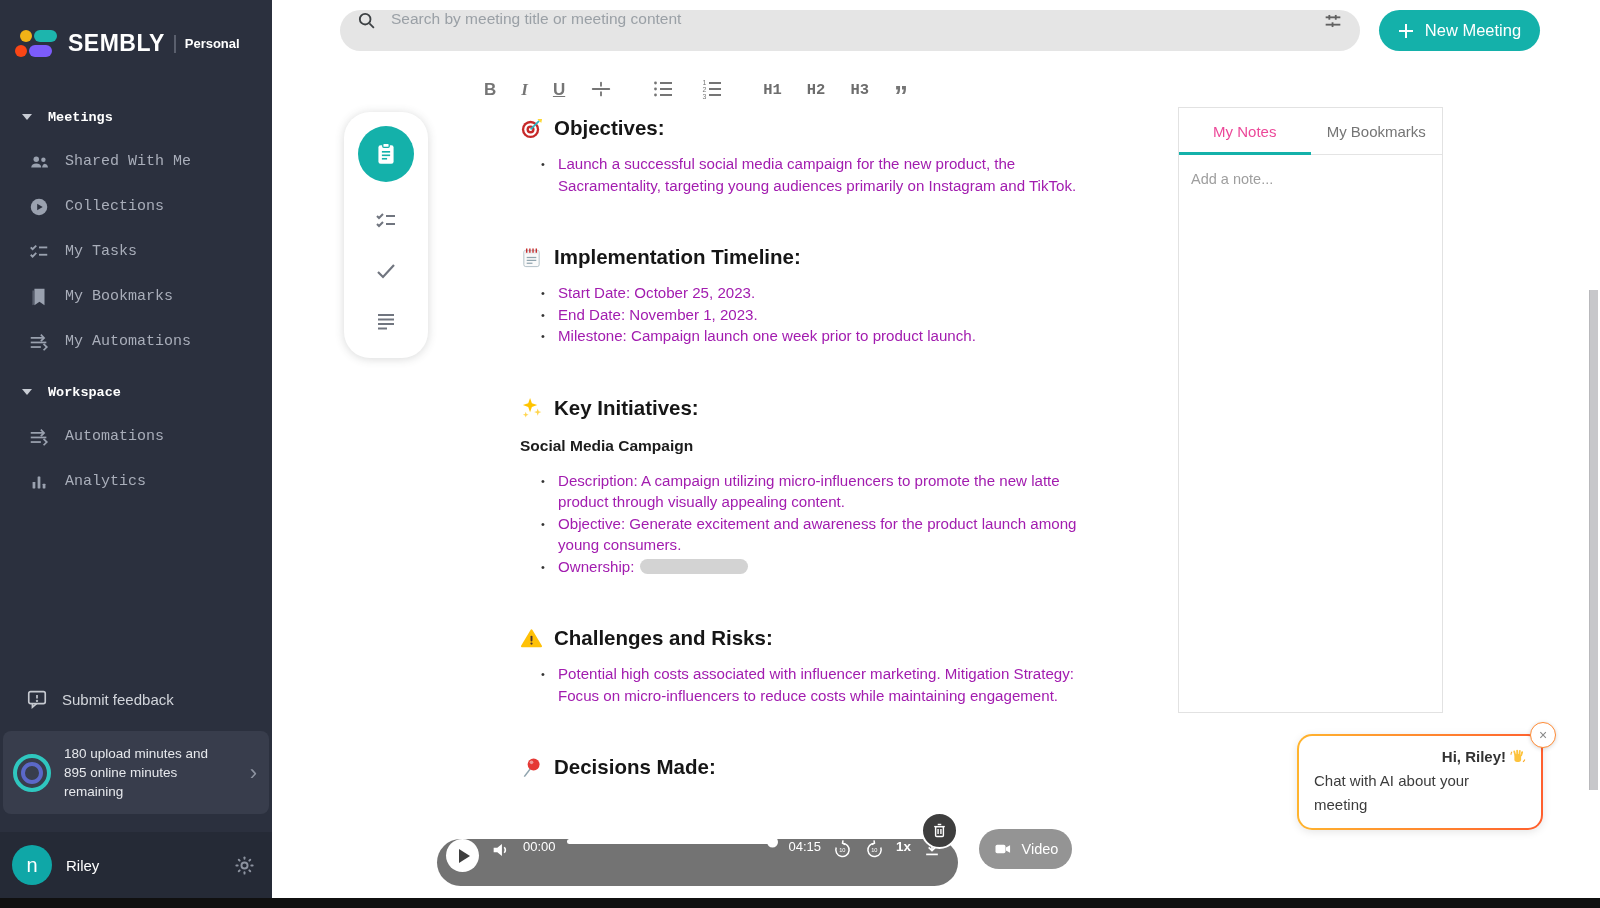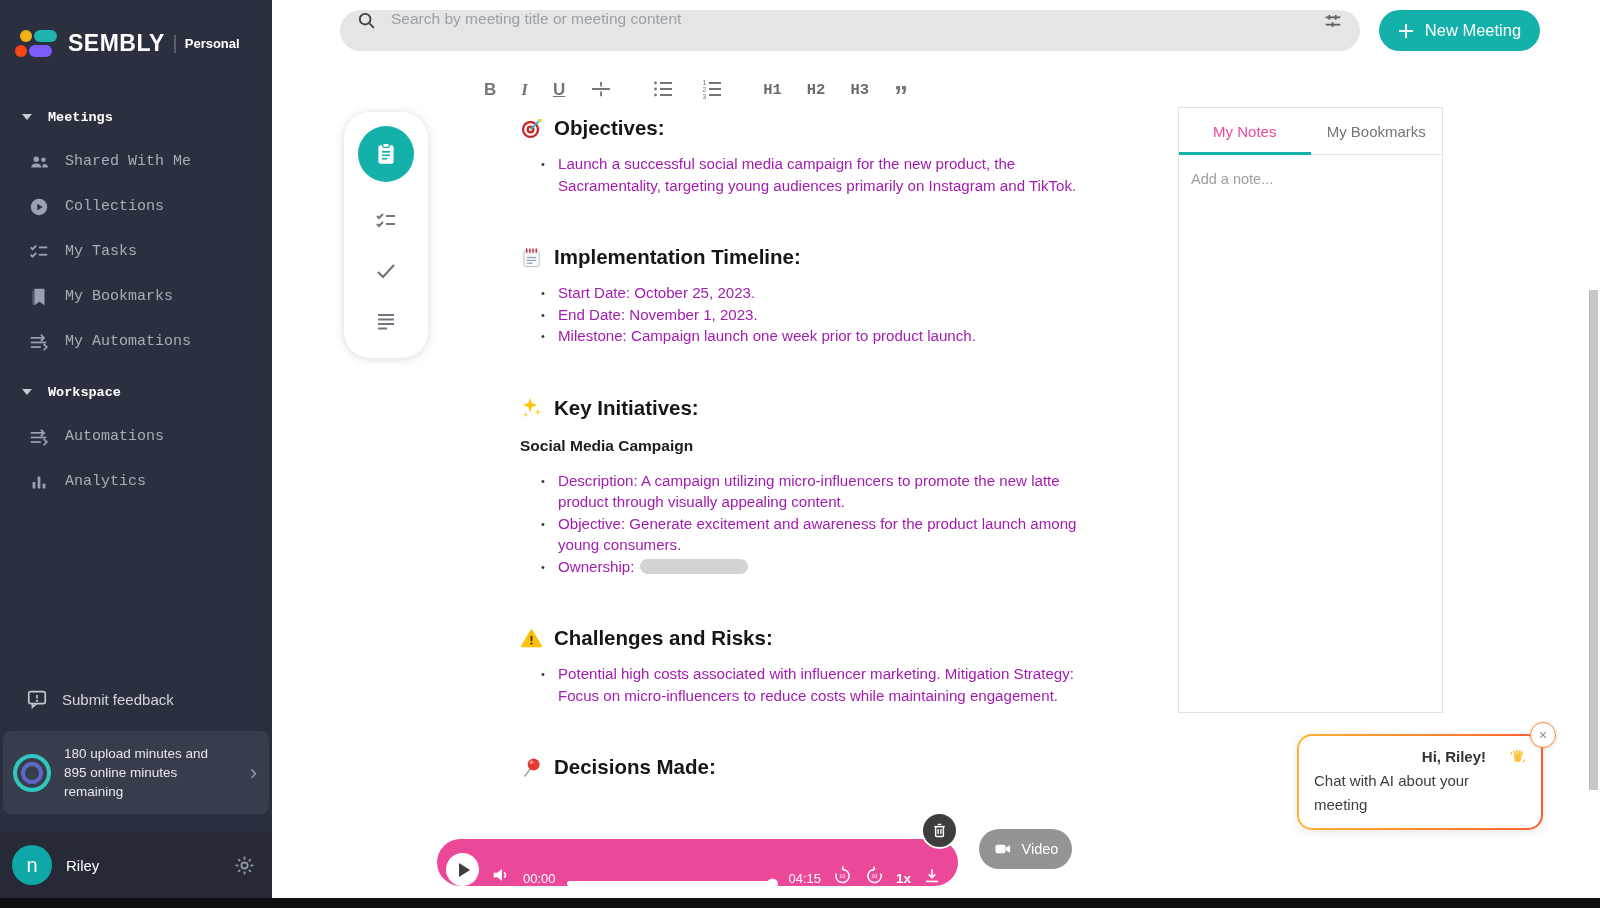--- a/index.html
+++ b/index.html
@@ -78,36 +78,36 @@
   .notes { position:absolute; left:1178px; top:107px; width:265px; height:606px; background:#fff; border:1px solid #e2e2e2; z-index:2; }
   .tabs { height:47px; display:flex; border-bottom:1px solid #e4e4e4; }
   .tab { flex:1; display:flex; align-items:center; justify-content:center; font-size:15px; color:#757575; position:relative; cursor:pointer; background:none; border:none; font-family:"Liberation Sans",sans-serif; }
   .tab.active { color:#ec4899; }
   .tab.active::after { content:""; position:absolute; left:0; right:0; bottom:-1px; height:3px; background:#14b1aa; }
   .notes-body { padding:16px 12px; font-size:14.5px; color:#9e9e9e; height:557px; cursor:text; }
 
   .scroll-thumb { position:absolute; right:2px; top:290px; width:9px; height:500px; background:#c7c7ca; border-left:1px solid #b9b9bc; z-index:4; cursor:grab; }
 
   
-  .player { position:absolute; left:437px; top:839px; width:521px; height:47px; background:#ec4899; border-radius:26px; display:flex; align-items:flex-end; padding:0 16px 0 9px; gap:11px; z-index:6; }
+  .player { position:absolute; left:437px; top:839px; width:521px; height:47px; background:#737373; border-radius:26px; display:flex; align-items:flex-start; padding:0 16px 0 9px; gap:11px; z-index:6; }
   .play-btn { width:33px; height:33px; background:#fff; border:none; border-radius:50%; display:flex; align-items:center; justify-content:center; cursor:pointer; flex:none; }
   .play-tri { width:0; height:0; border-left:11px solid #3e3e3e; border-top:7px solid transparent; border-bottom:7px solid transparent; margin-left:3px; }
   .ptime { color:#fff; font-size:13px; }
   .track { flex:1; height:5px; background:#fff; border-radius:3px; position:relative; cursor:pointer; }
   .thumb { position:absolute; right:-1px; top:50%; transform:translateY(-50%); width:11px; height:11px; background:#fff; border-radius:50%; }
   .speed { color:#fff; font-size:13.5px; font-weight:700; background:none; border:none; cursor:pointer; font-family:"Liberation Sans",sans-serif; }
   .pbtn { background:none; border:none; cursor:pointer; display:flex; align-items:center; padding:0; }
   .trash-fab { position:absolute; left:921px; top:812px; width:37px; height:37px; border-radius:50%; background:#3e3e3e; border:2.5px solid #fff; display:flex; align-items:center; justify-content:center; z-index:7; cursor:pointer; }
   .video-btn { position:absolute; left:979px; top:829px; width:93px; height:40px; border:none; border-radius:21px; background:#949494; color:#fff; display:flex; align-items:center; justify-content:center; gap:9px; font-size:14.5px; font-family:"Liberation Sans",sans-serif; cursor:pointer; z-index:6; }
 
   
   .chat-wrap { position:absolute; left:1297px; top:734px; width:246px; z-index:6; }
   .chat-border { padding:2px; border-radius:15px; background:linear-gradient(90deg,#ffb42e,#ff5f2e); box-shadow:0 2px 8px rgba(0,0,0,.10); }
   .chat-inner { background:#fff; border-radius:13px; padding:9px 15px 11px; font-size:15px; line-height:24px; color:#3c3c3c; }
-  .chat-greet { display:flex; justify-content:flex-end; align-items:center; gap:22px; font-weight:700; color:#333; }
+  .chat-greet { display:flex; justify-content:flex-end; align-items:center; gap:2px; font-weight:700; color:#333; }
   .chat-close { position:absolute; left:233px; top:-12px; width:26px; height:26px; border-radius:50%; background:#fff; border:1.5px solid #ff8b35; color:#888; font-size:14px; display:flex; align-items:center; justify-content:center; cursor:pointer; box-shadow:0 1px 4px rgba(0,0,0,.15); }
   .ask { position:absolute; left:1412px; top:824px; width:131px; height:45px; border:none; border-radius:23px; background:linear-gradient(100deg,#ffb13c,#fc6a2d); display:flex; align-items:center; padding-left:5px; gap:9px; color:#fff; font-size:15px; font-family:"Liberation Sans",sans-serif; box-shadow:0 2px 6px rgba(0,0,0,.18); cursor:pointer; z-index:7; }
   .ask-logo { width:36px; height:36px; background:#fff; border-radius:50%; display:flex; flex-direction:column; align-items:center; justify-content:center; flex:none; }
   .ask-logo .row { display:flex; gap:1px; align-items:center; }
   .ask-logo .row2 { margin-top:1px; margin-left:-3px; }
   .mdot { width:6px; height:6px; border-radius:50%; }
   .mpill { width:12px; height:6px; border-radius:3px; }
 </style>
 </head>
 <body>

